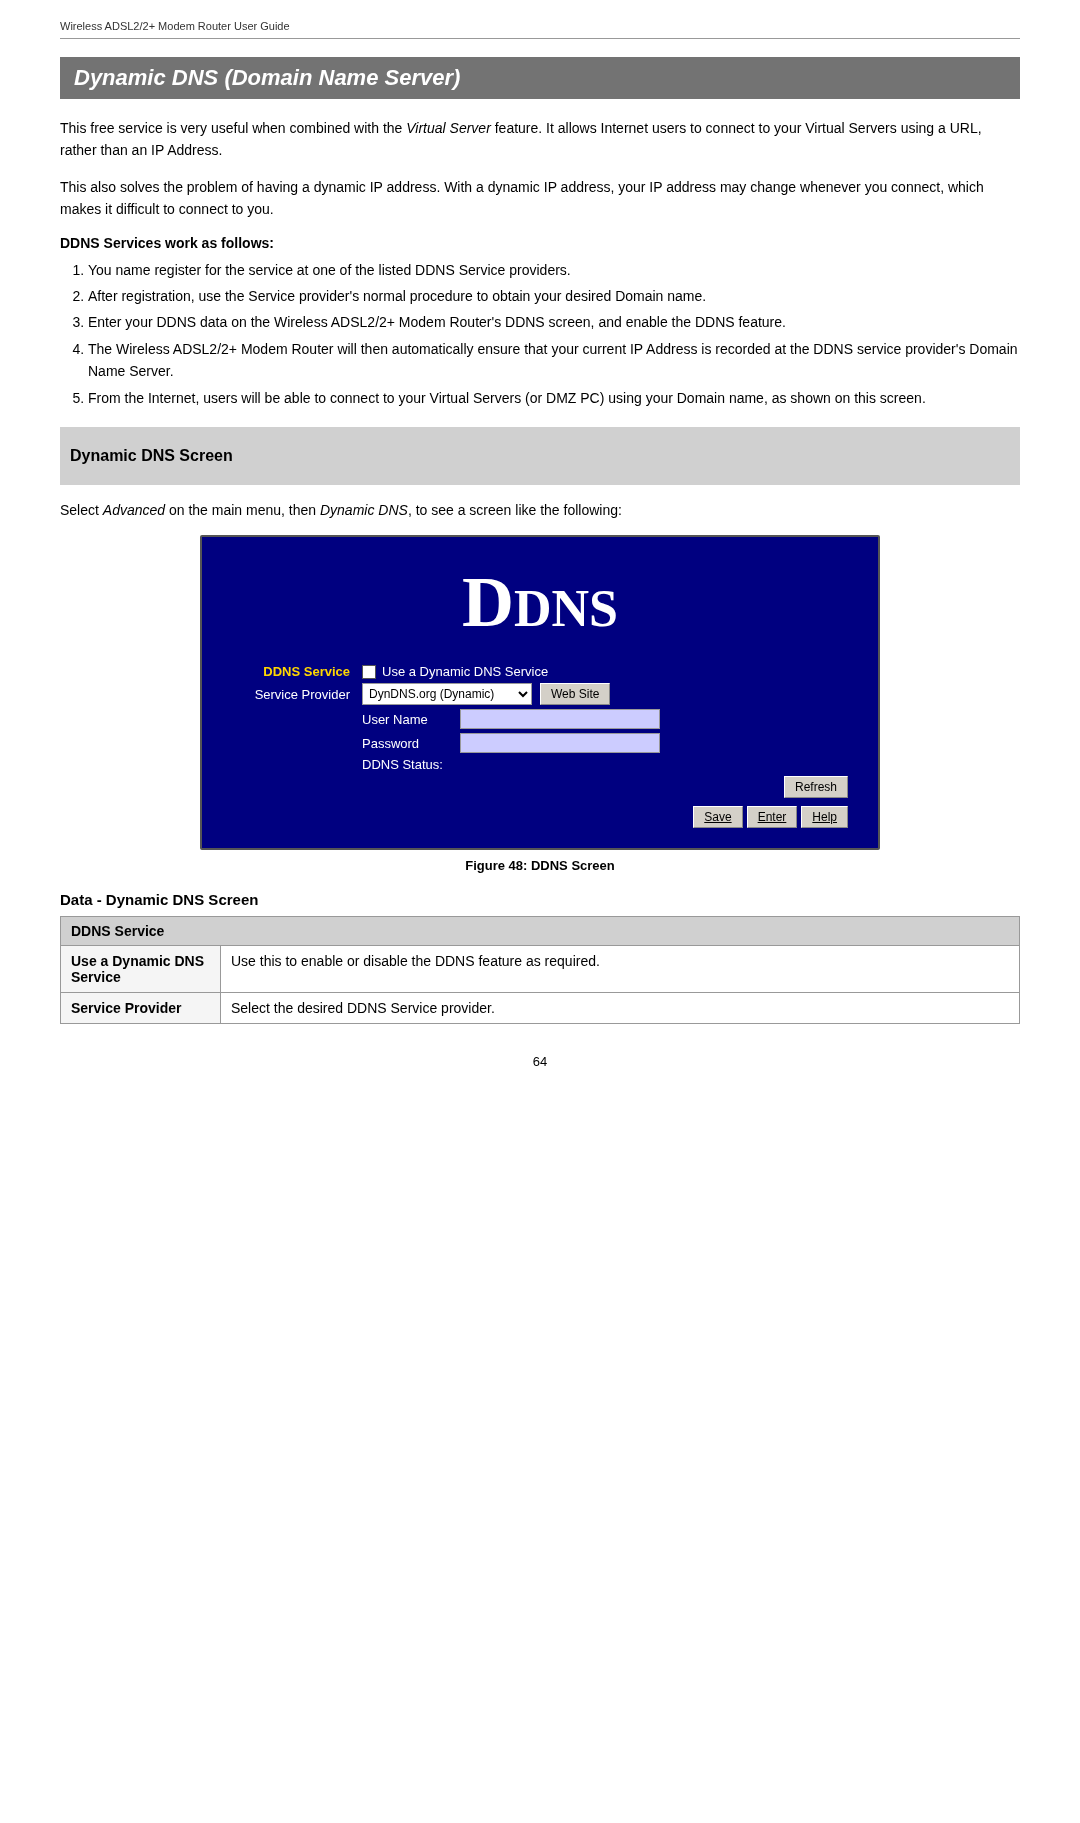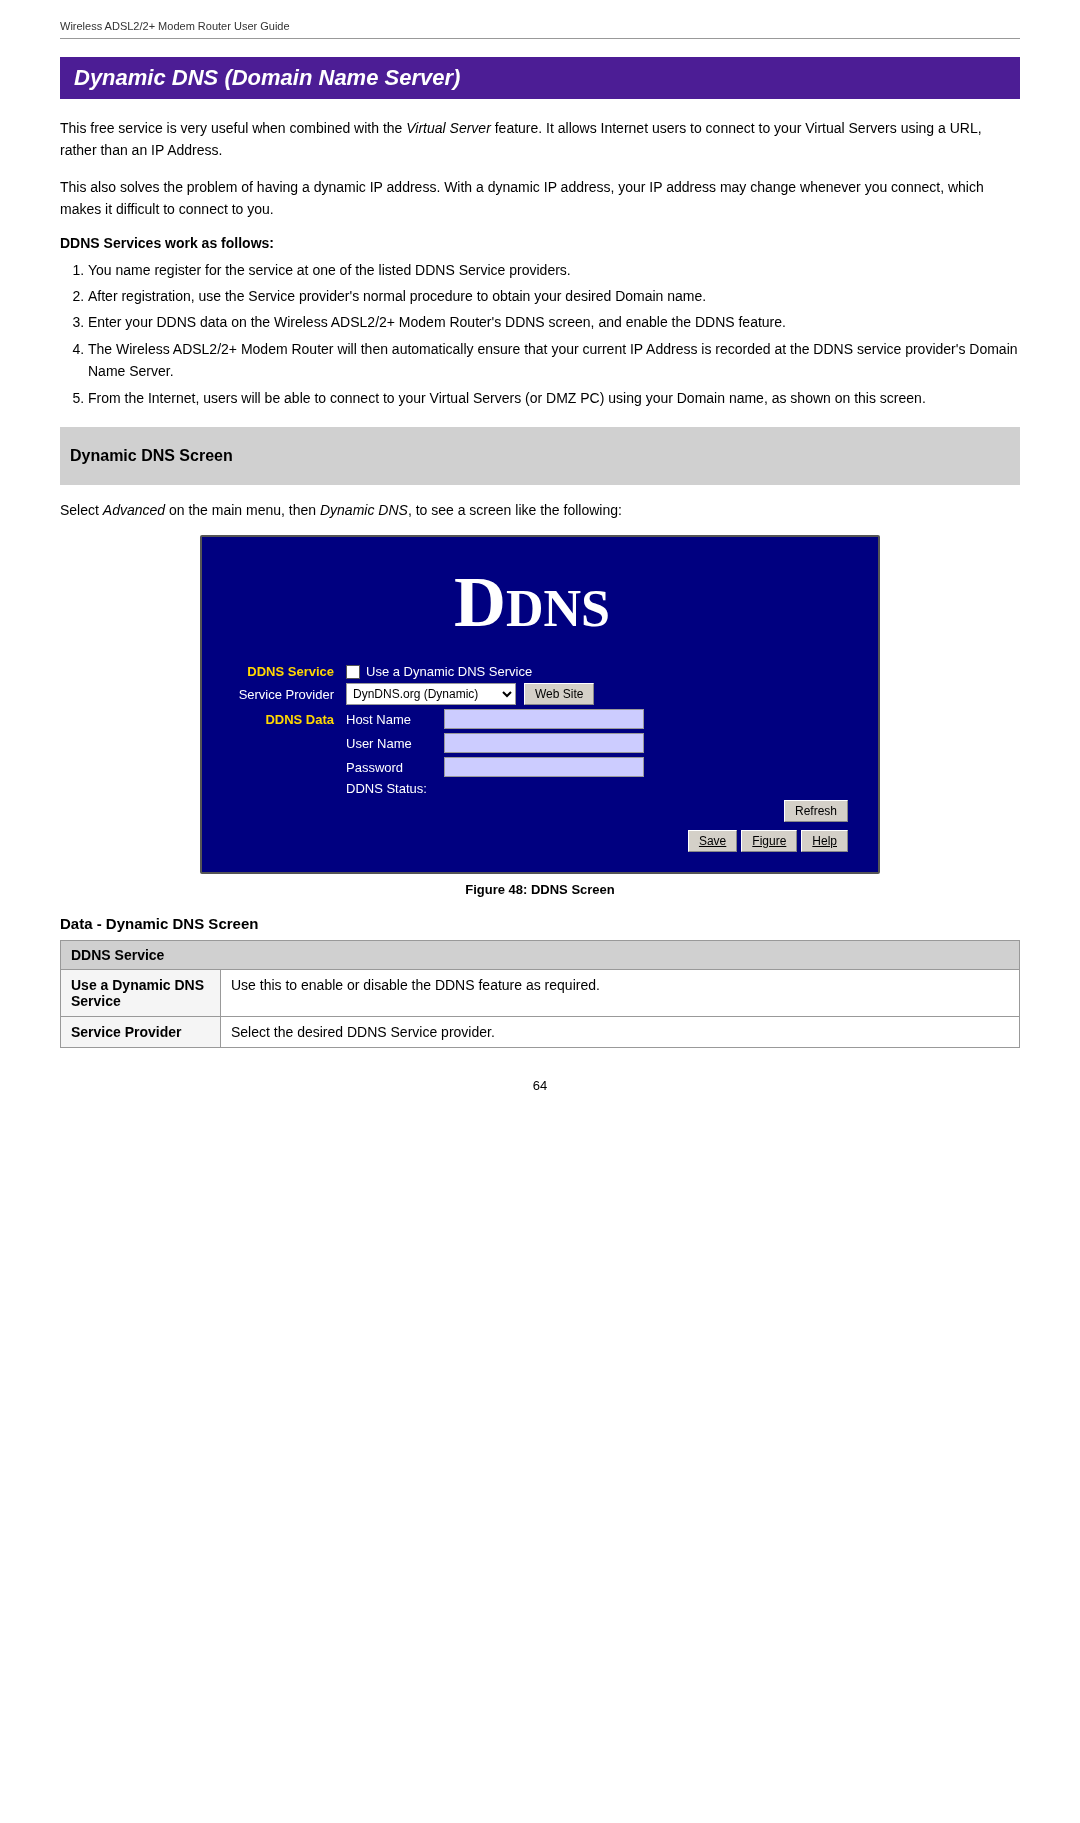--- a/index.html
+++ b/index.html
@@ -13,21 +13,21 @@
       padding: 20px 60px 40px 60px;
     }
     .doc-header {
       font-size: 11px;
       color: #333;
       margin-bottom: 6px;
       padding-bottom: 6px;
       border-bottom: 1px solid #999;
     }
     .page-title {
-      background: #4c1d95;
+      background: #737373;
       color: #fff;
       font-size: 22px;
       font-weight: bold;
       font-style: italic;
       padding: 8px 14px;
       margin: 18px 0 18px 0;
     }
     .body-text {
       font-size: 14px;
       line-height: 1.6;
@@ -53,21 +53,21 @@
     .section-heading {
       background: #d0d0d0;
       font-weight: bold;
       font-size: 16px;
       padding: 20px 10px;
       margin: 18px 0 14px 0;
     }
     .screen-wrapper {
       background: #000080;
       border: 2px solid #555;
-      padding: 24px 30px 20px 14px;
+      padding: 24px 30px 20px 30px;
       margin: 14px auto 8px auto;
       width: 680px;
       border-radius: 2px;
     }
     .ddns-logo {
       text-align: center;
       margin-bottom: 20px;
     }
     .ddns-logo-text {
       font-size: 52px;
@@ -269,29 +269,20 @@
     <div class="field-col">
       <select class="form-select">
         <option>DynDNS.org (Dynamic)</option>
       </select>
       <button class="btn-small">
         <span>Web Site</span>
       </button>
     </div>
   </div>
 
-  <div class="form-row">
-    <div class="section-label">
-      <span>DDNS Data</span>
-    </div>
-    <div class="field-col">
-      <span class="label-col" style="width:90px; text-align:left; color:#fff; padding-right:8px;">Host Name</span>
-      <input class="form-input" type="text" value="" style="">
-    </div>
-  </div>
 
   <div class="form-row">
     <div class="label-col"></div>
     <div class="field-col">
       <span style="width:90px; text-align:left; color:#fff; padding-right:8px; font-size:13px;">User Name</span>
       <input class="form-input" type="text" value="" style="">
     </div>
   </div>
 
   <div class="form-row">
@@ -313,21 +304,21 @@
     <button class="btn-small">
       <span>Refresh</span>
     </button>
   </div>
 
   <div class="bottom-buttons">
     <button class="btn-small">
       <span>Save</span>
     </button>
     <button class="btn-small">
-      <span>Figure</span>
+      <span>Enter</span>
     </button>
     <button class="btn-small">
       <span>Help</span>
     </button>
   </div>
 </div>
 
 <div class="figure-caption">
   <span>Figure 48: DDNS Screen</span>
 </div>

